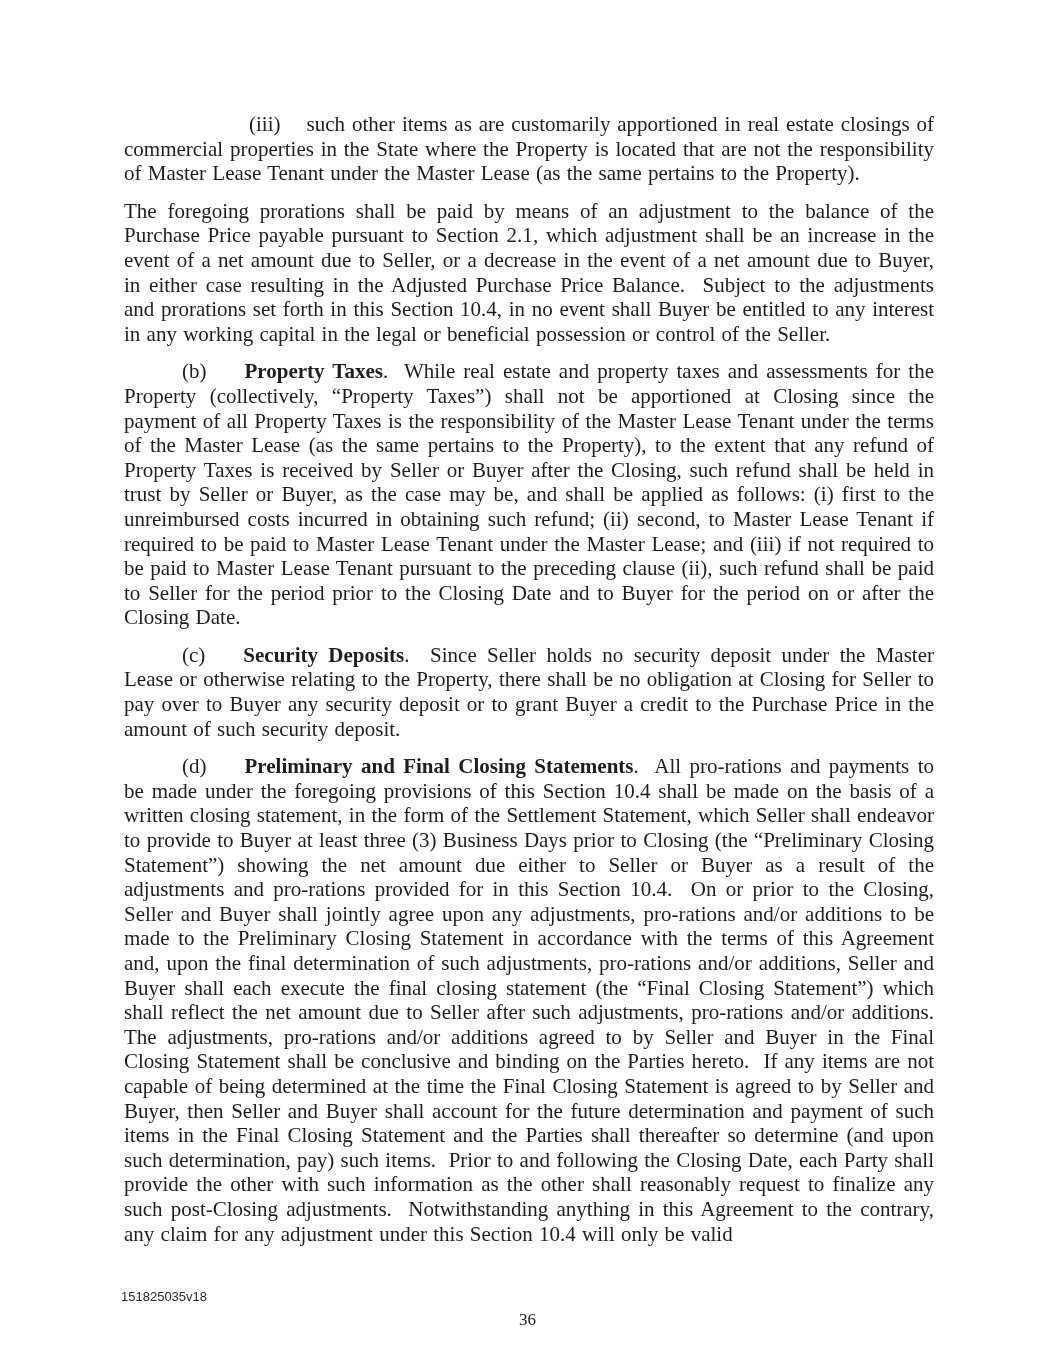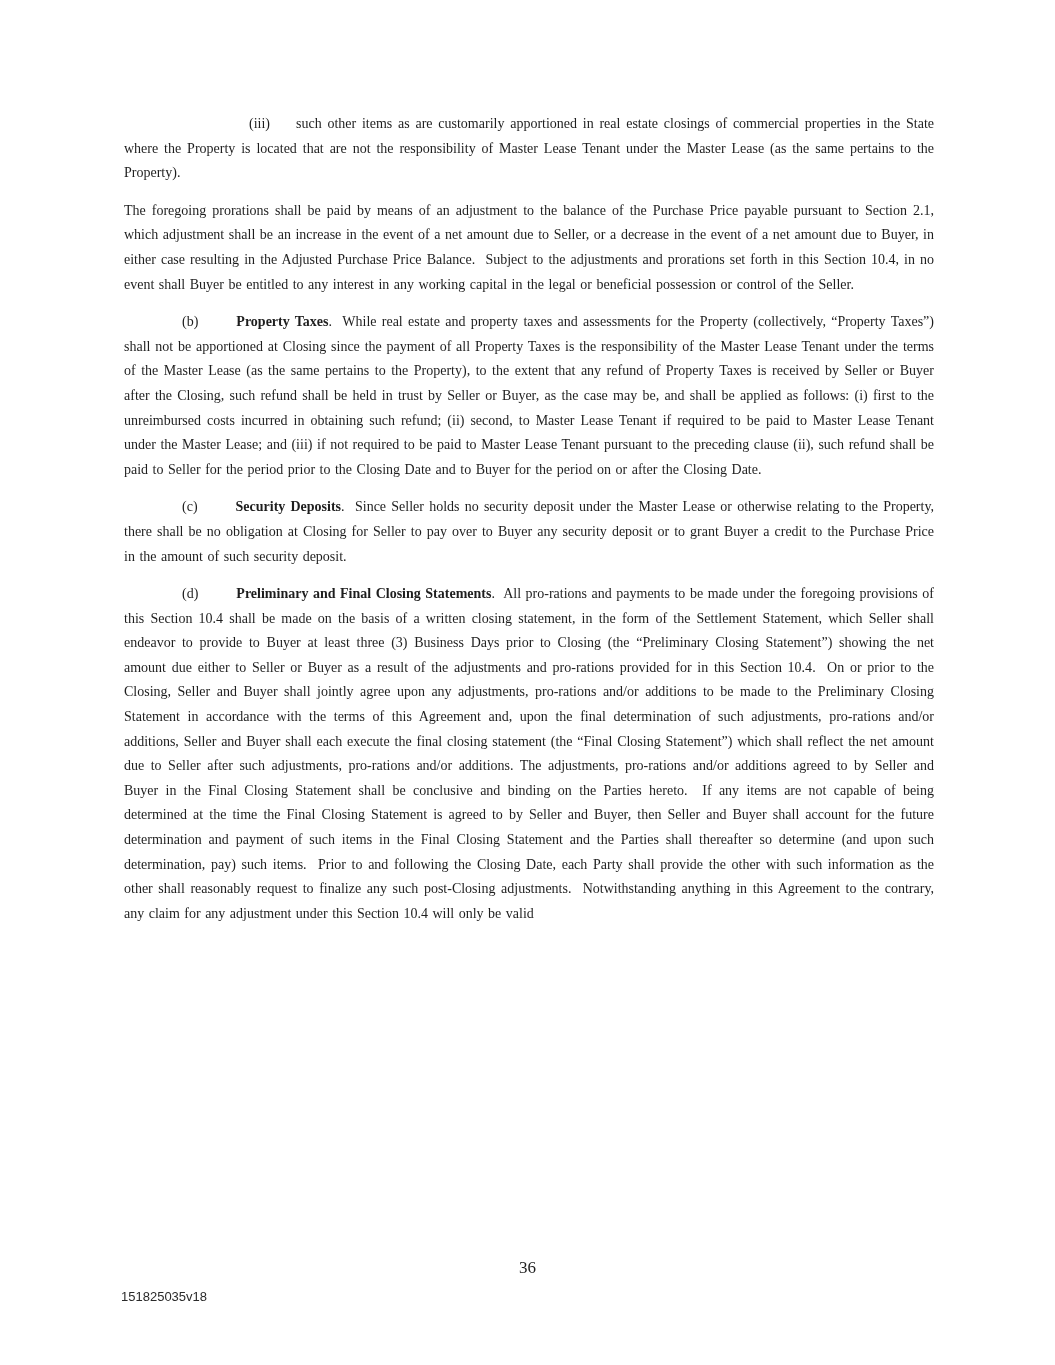--- a/index.html
+++ b/index.html
@@ -16,35 +16,35 @@
     position: absolute;
     inset: 0;
   }
   .content {
     position: absolute;
     left: 124px;
     top: 112px;
     width: 810px;
   }
   .para {
-    font-size: 14px;
+    font-size: 21px;
     line-height: 24.6px;
     text-align: justify;
     margin: 0 0 13px 0;
     word-spacing: 1px;
   }
   .indent-deep   { text-indent: 125px; }
   .indent-letter { text-indent: 58px; }
   .extra-top     { }
   .tab { display: inline-block; }
   .b { font-weight: bold; }
   .u { text-underline-offset: 3px; }
   .page-number {
     position: absolute;
-    top: 1258px;
+    top: 1310px;
     left: 0;
     width: 100%;
     text-align: center;
     font-size: 17px;
     color: #1e1e1e;
   }
   .footer-id {
     position: absolute;
     top: 1289px;
     left: 121px;

